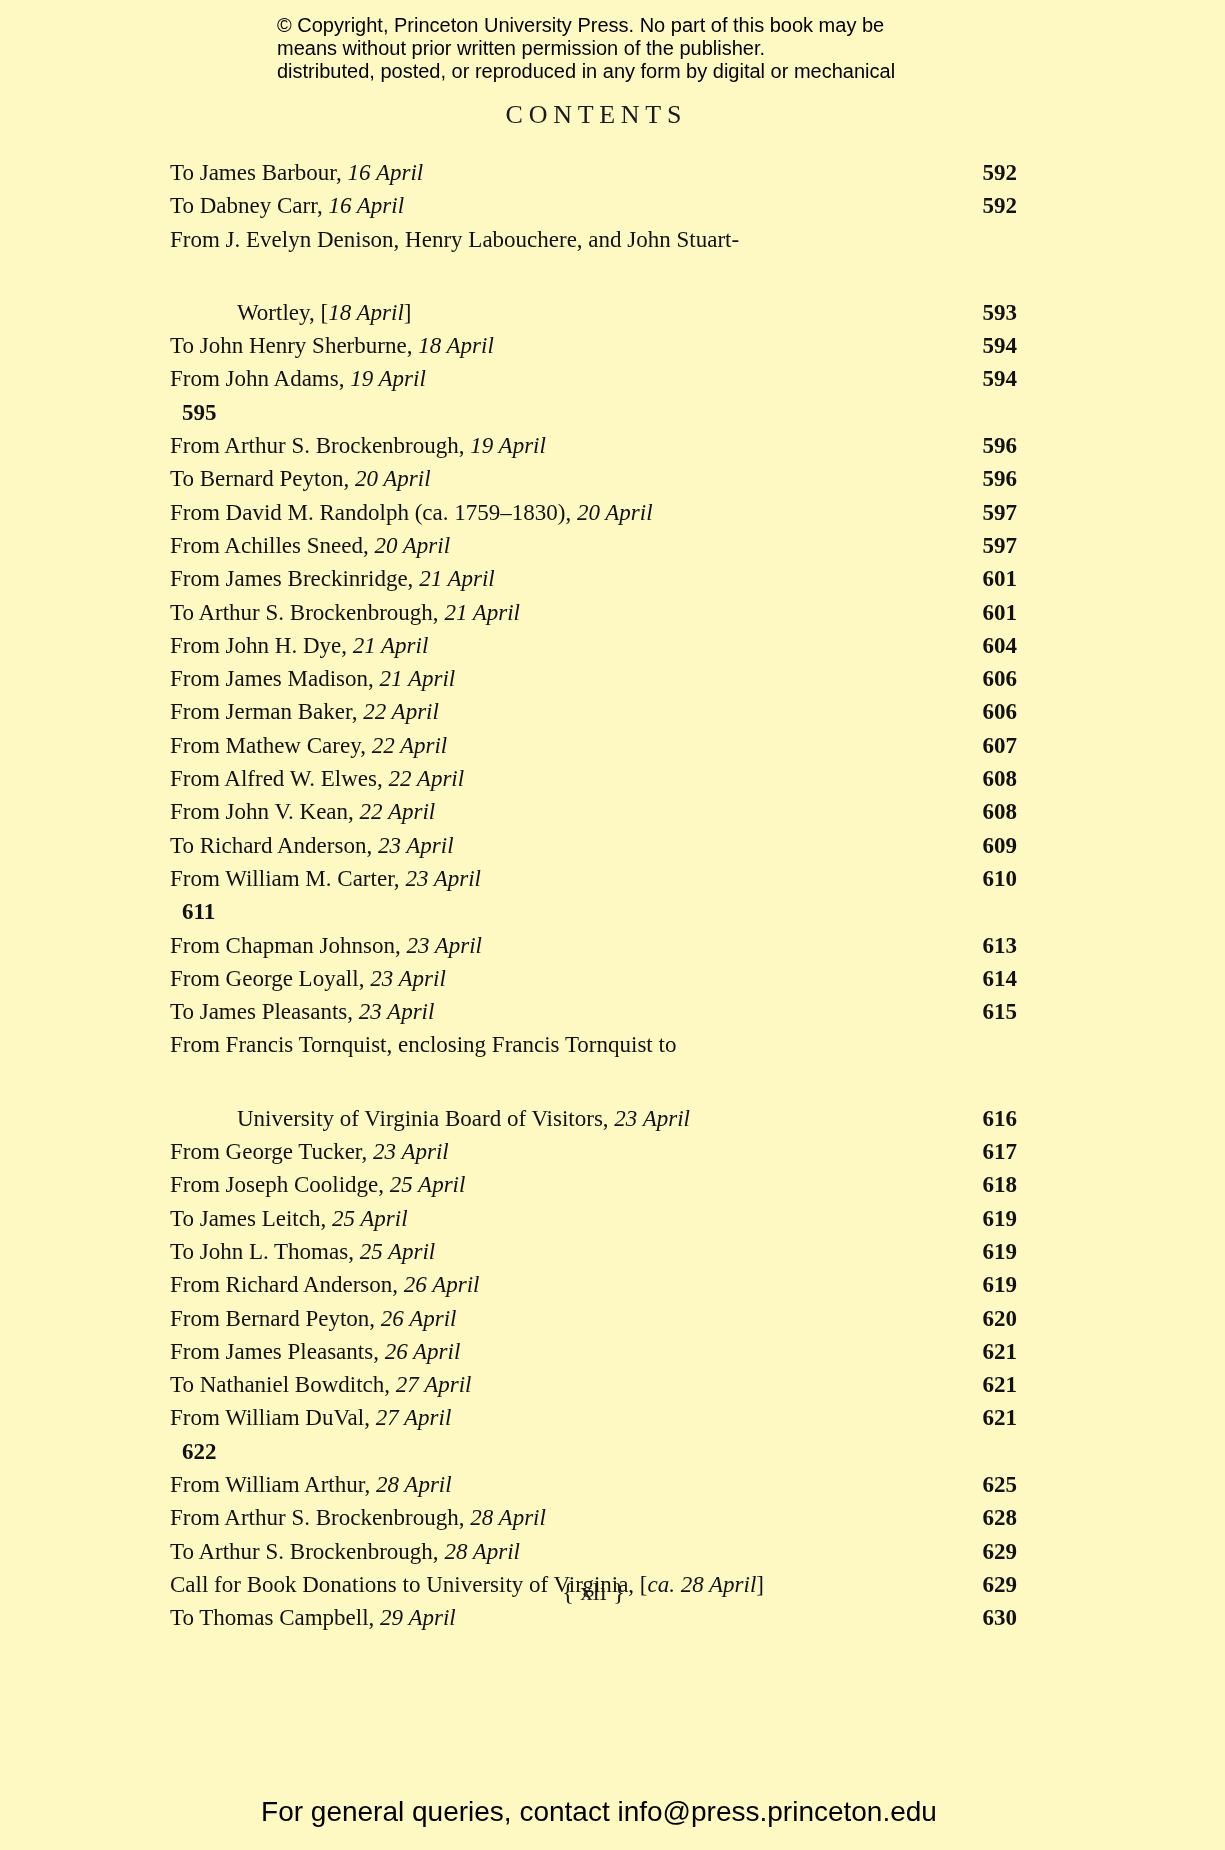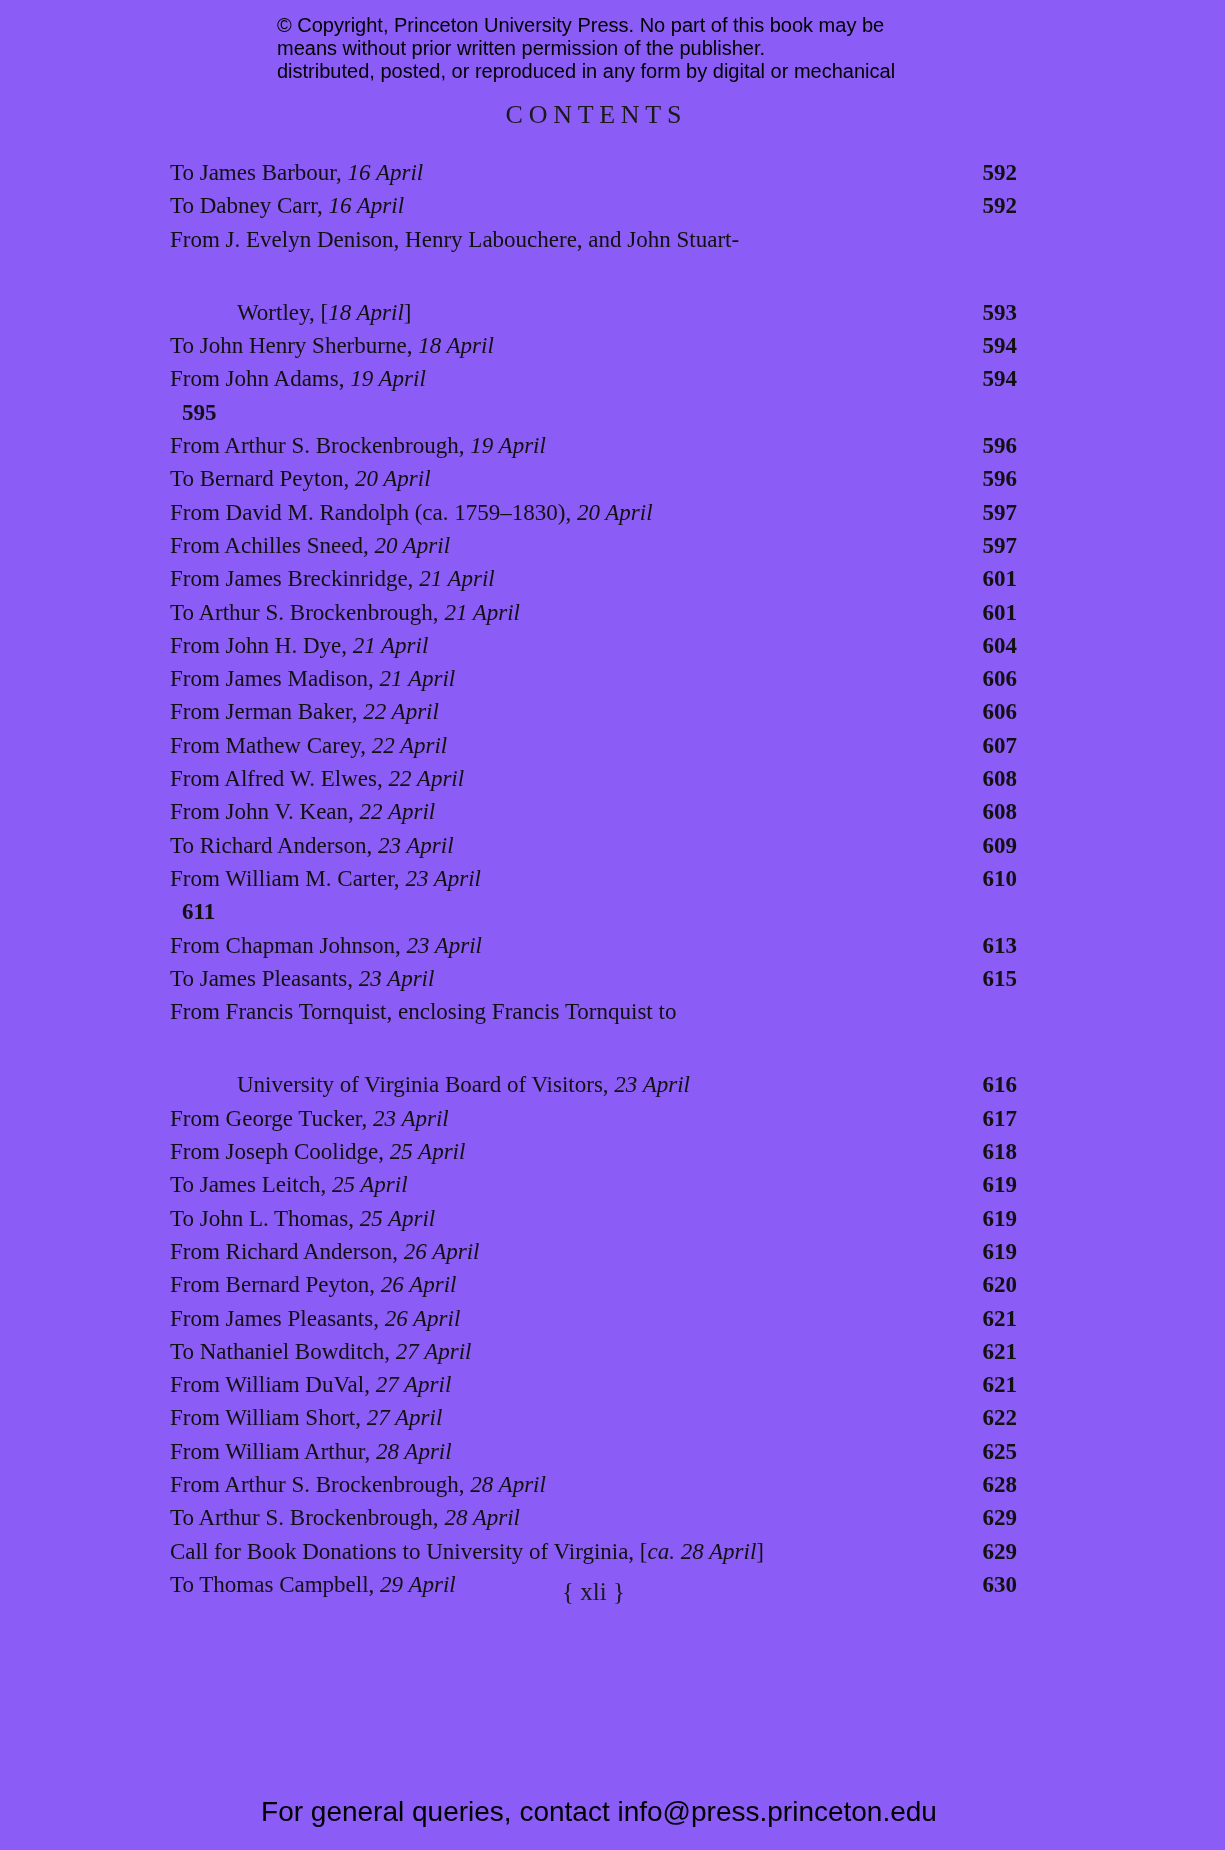--- a/index.html
+++ b/index.html
@@ -8,21 +8,21 @@
     height: 1850px;
     background: #ffffff;
     position: relative;
     font-family: "Liberation Serif", serif;
     color: #111111;
     overflow: hidden;
   }
   .page {
     position: absolute;
     inset: 0;
-    background: #8b5cf6;
+    background: #fef9c3;
   }
   .copyright {
     position: absolute;
     left: 277px;
     top: 14px;
     font-family: "Liberation Sans", sans-serif;
     font-size: 20px;
     line-height: 23px;
     color: #000000;
     white-space: nowrap;
@@ -186,20 +186,24 @@
     <span class="toc-page">610</span>
   </div>
       <div class="toc-row">
     <span class="toc-page">611</span>
   </div>
       <div class="toc-row">
     <span class="toc-text"><span class="pre">From Chapman Johnson, </span><span class="date">23 April</span><span class="post"></span></span>
     <span class="toc-page">613</span>
   </div>
       <div class="toc-row">
+    <span class="toc-text"><span class="pre">From George Loyall, </span><span class="date">23 April</span><span class="post"></span></span>
+    <span class="toc-page">614</span>
+  </div>
+      <div class="toc-row">
     <span class="toc-text"><span class="pre">To James Pleasants, </span><span class="date">23 April</span><span class="post"></span></span>
     <span class="toc-page">615</span>
   </div>
       <div class="toc-row">
     <span class="toc-text"><span class="pre">From Francis Tornquist, enclosing Francis Tornquist to</span><span class="date"></span><span class="post"></span></span>
     <span class="toc-page"></span>
   </div>
       <div class="toc-row">
     <span class="toc-text indent"><span class="pre">University of Virginia Board of Visitors, </span><span class="date">23 April</span><span class="post"></span></span>
     <span class="toc-page">616</span>
@@ -234,21 +238,20 @@
   </div>
       <div class="toc-row">
     <span class="toc-text"><span class="pre">To Nathaniel Bowditch, </span><span class="date">27 April</span><span class="post"></span></span>
     <span class="toc-page">621</span>
   </div>
       <div class="toc-row">
     <span class="toc-text"><span class="pre">From William DuVal, </span><span class="date">27 April</span><span class="post"></span></span>
     <span class="toc-page">621</span>
   </div>
       <div class="toc-row">
-    <span class="toc-text"><span class="pre">From William Short, </span><span class="date">27 April</span><span class="post"></span></span>
     <span class="toc-page">622</span>
   </div>
       <div class="toc-row">
     <span class="toc-text"><span class="pre">From William Arthur, </span><span class="date">28 April</span><span class="post"></span></span>
     <span class="toc-page">625</span>
   </div>
       <div class="toc-row">
     <span class="toc-text"><span class="pre">From Arthur S. Brockenbrough, </span><span class="date">28 April</span><span class="post"></span></span>
     <span class="toc-page">628</span>
   </div>

